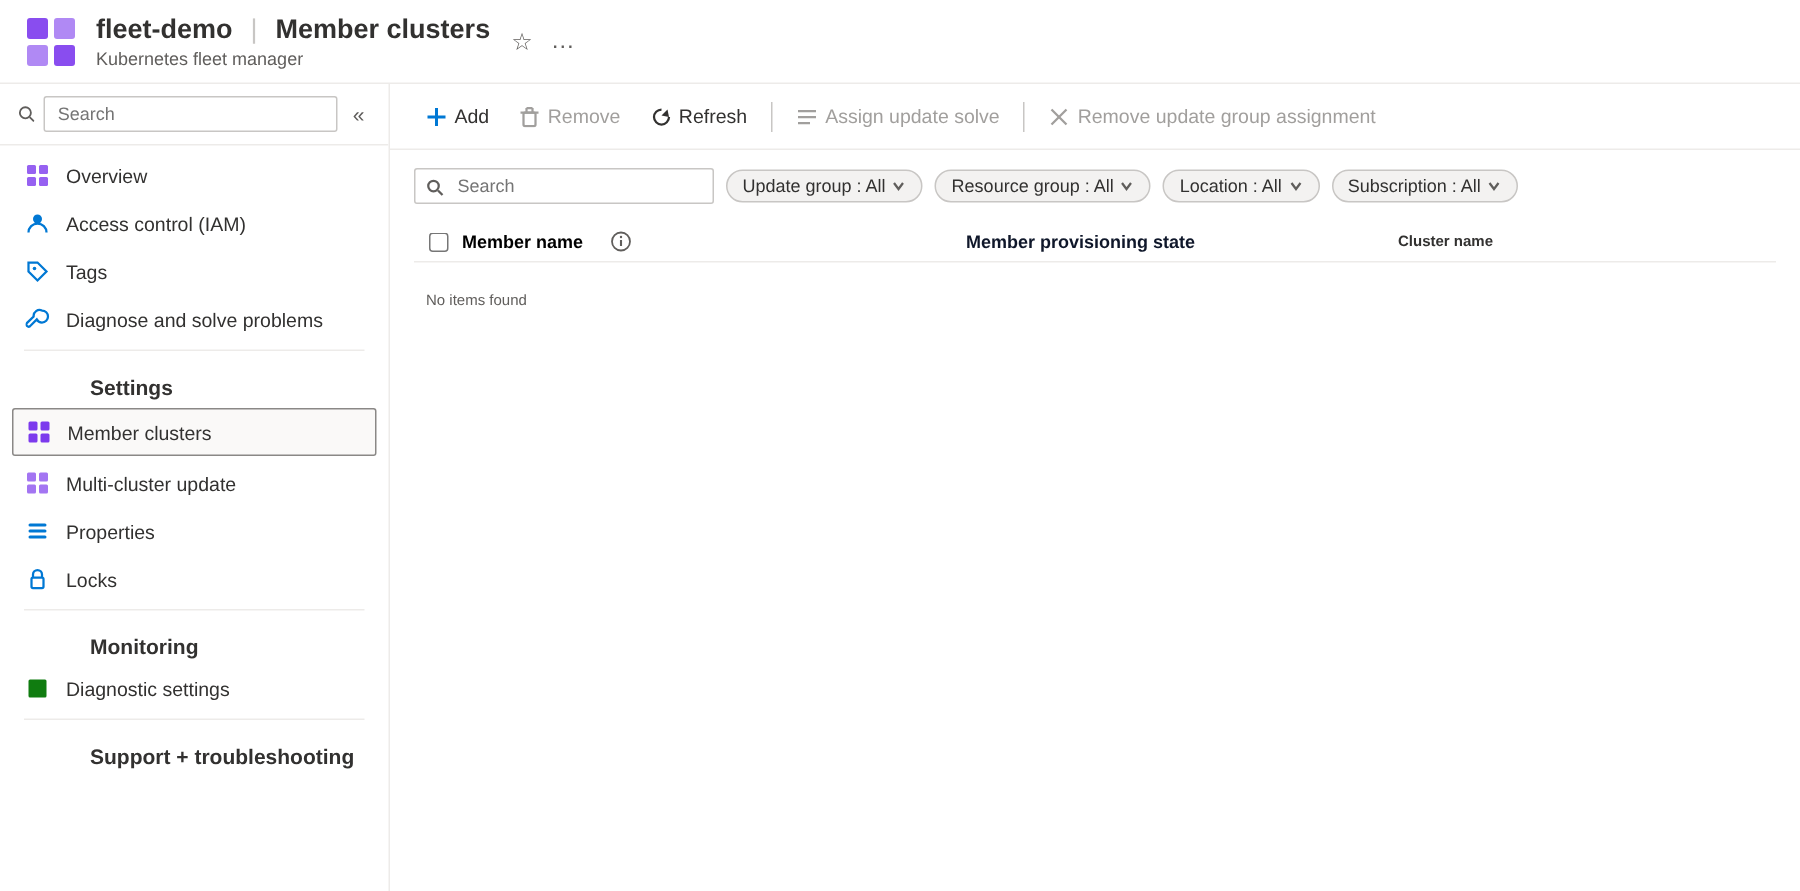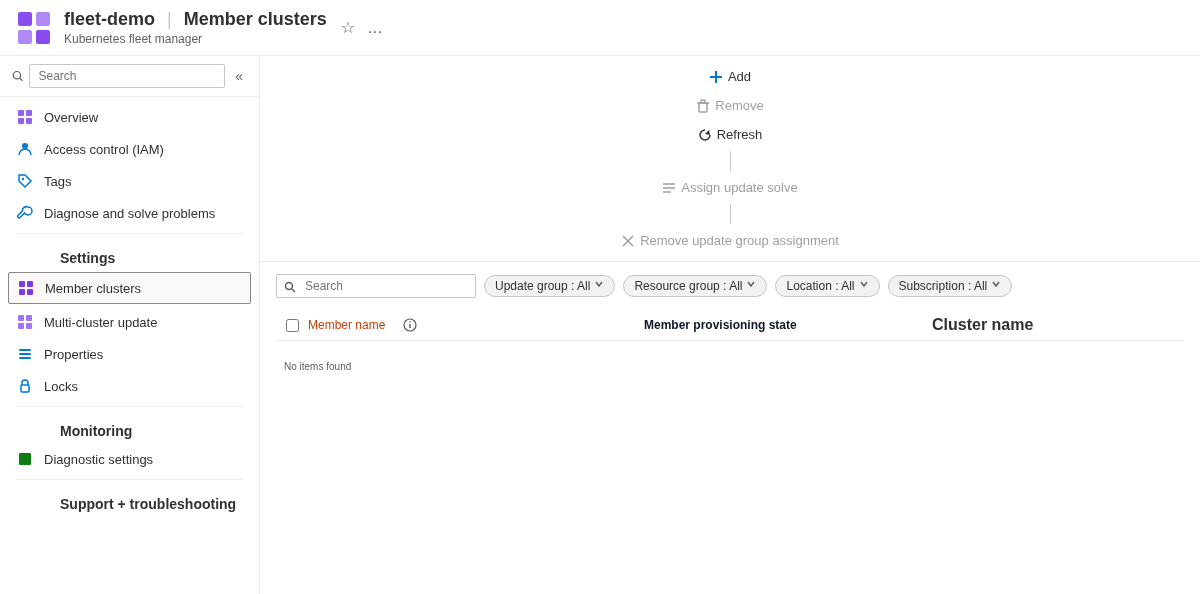--- a/index.html
+++ b/index.html
@@ -30,37 +30,37 @@
     .sidebar-section-title { font-size: 14px; font-weight: 600; color: #323130; padding: 12px 16px 4px 16px; margin-left: 44px; }
     .sidebar-section-divider { border: none; border-top: 1px solid #edebe9; margin: 4px 16px; }
     .sidebar-icon { width: 18px; height: 18px; flex-shrink: 0; display: flex; align-items: center; justify-content: center; }
 
     
     .icon-purple { color: #7c3aed; }
     .icon-blue { color: #0078d4; }
 
     
     .main { flex: 1; display: flex; flex-direction: column; overflow: hidden; }
-    .toolbar { display: flex; align-items: center; padding: 8px 16px; border-bottom: 1px solid #edebe9; gap: 4px; min-height: 44px; flex-direction: column; }
+    .toolbar { display: flex; align-items: center; padding: 8px 16px; border-bottom: 1px solid #edebe9; gap: 4px; min-height: 44px; }
     .toolbar-btn { display: flex; align-items: center; gap: 5px; padding: 5px 8px; background: none; border: none; cursor: pointer; color: #323130; font-size: 13px; border-radius: 2px; }
     .toolbar-btn.disabled { color: #a19f9d; cursor: default; }
     .toolbar-separator { width: 1px; height: 20px; background: #c8c6c4; margin: 0 4px; }
 
     .content { flex: 1; padding: 12px 16px; overflow: auto; }
     .filter-bar { display: flex; align-items: center; gap: 8px; margin-bottom: 12px; flex-wrap: wrap; }
     .filter-bar input { border: 1px solid #c8c6c4; border-radius: 2px; padding: 4px 8px 4px 28px; font-size: 12px; width: 200px; outline: none; }
     .filter-search-wrap { position: relative; }
     .filter-search-wrap .search-icon-inner { position: absolute; left: 8px; top: 50%; transform: translateY(-50%); color: #605e5c; font-size: 12px; }
-    .filter-chip { display: flex; align-items: flex-start; gap: 4px; padding: 3px 10px; background: #f3f2f1; border: 1px solid #c8c6c4; border-radius: 12px; font-size: 12px; cursor: pointer; }
+    .filter-chip { display: flex; align-items: center; gap: 4px; padding: 3px 10px; background: #f3f2f1; border: 1px solid #c8c6c4; border-radius: 12px; font-size: 12px; cursor: pointer; }
 
     .table-header { display: flex; align-items: center; padding: 6px 0; border-bottom: 1px solid #edebe9; }
     .table-checkbox { width: 32px; display: flex; align-items: center; justify-content: center; flex-shrink: 0; }
-    .table-col-name { flex: 2; font-size: 12px; font-weight: 400; color: #c2410c; display: flex; align-items: center; gap: 18px; }
+    .table-col-name { flex: 2; font-size: 12px; font-weight: 700; color: #000000; display: flex; align-items: center; gap: 18px; }
     .table-col-state { flex: 1.5; font-size: 12px; font-weight: 600; color: #0f172a; }
-    .table-col-cluster { flex: 1.5; font-size: 16px; font-weight: 600; color: #323130; margin-left: 36px; }
+    .table-col-cluster { flex: 1.5; font-size: 10px; font-weight: 600; color: #323130; margin-left: 36px; }
     .no-items { padding: 20px 8px; color: #605e5c; font-size: 10px; }
 
     
     svg { display: inline-block; vertical-align: middle; }
   </style>
 </head>
 <body>
 
 <div class="header">
   <div class="header-icon">

